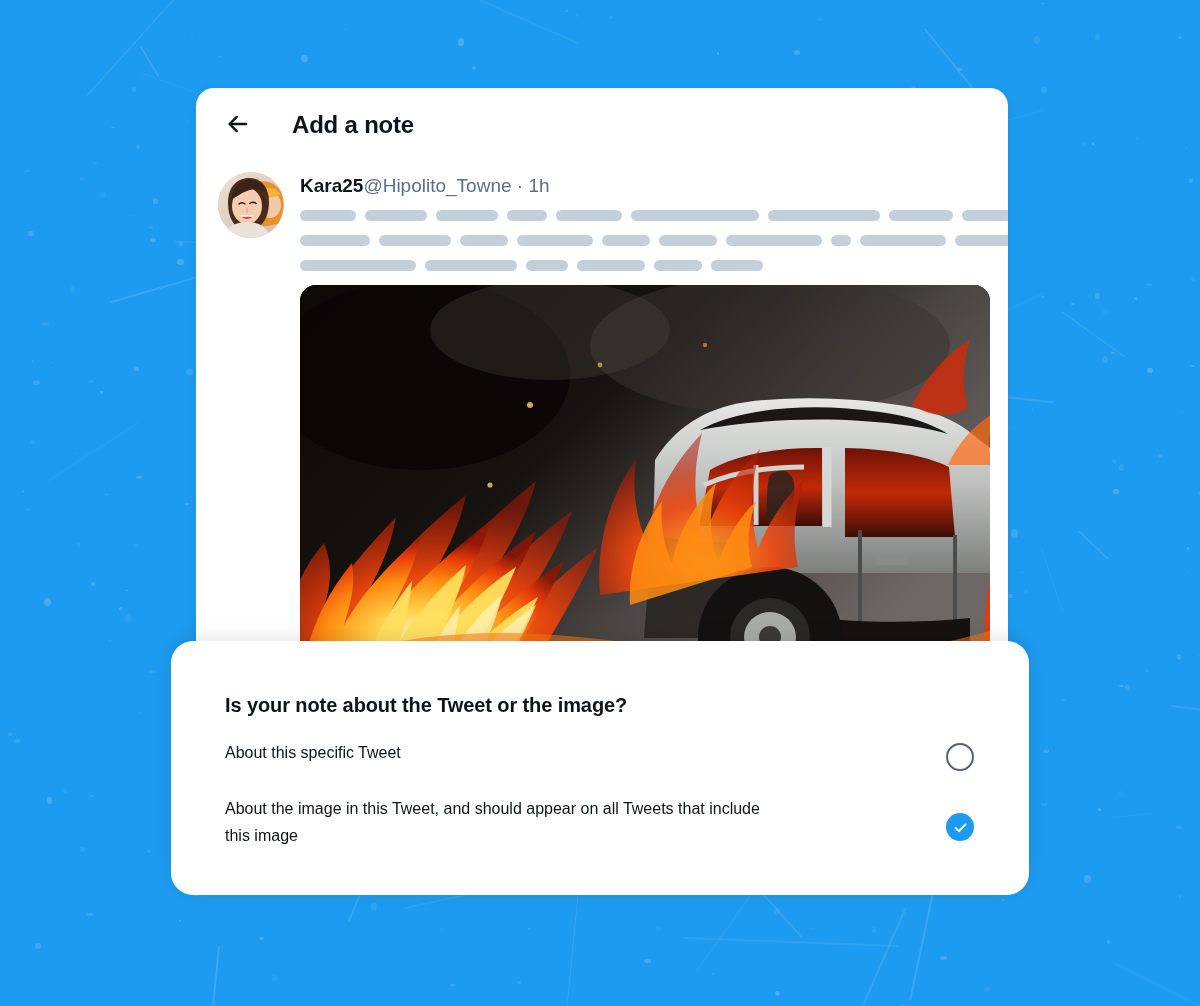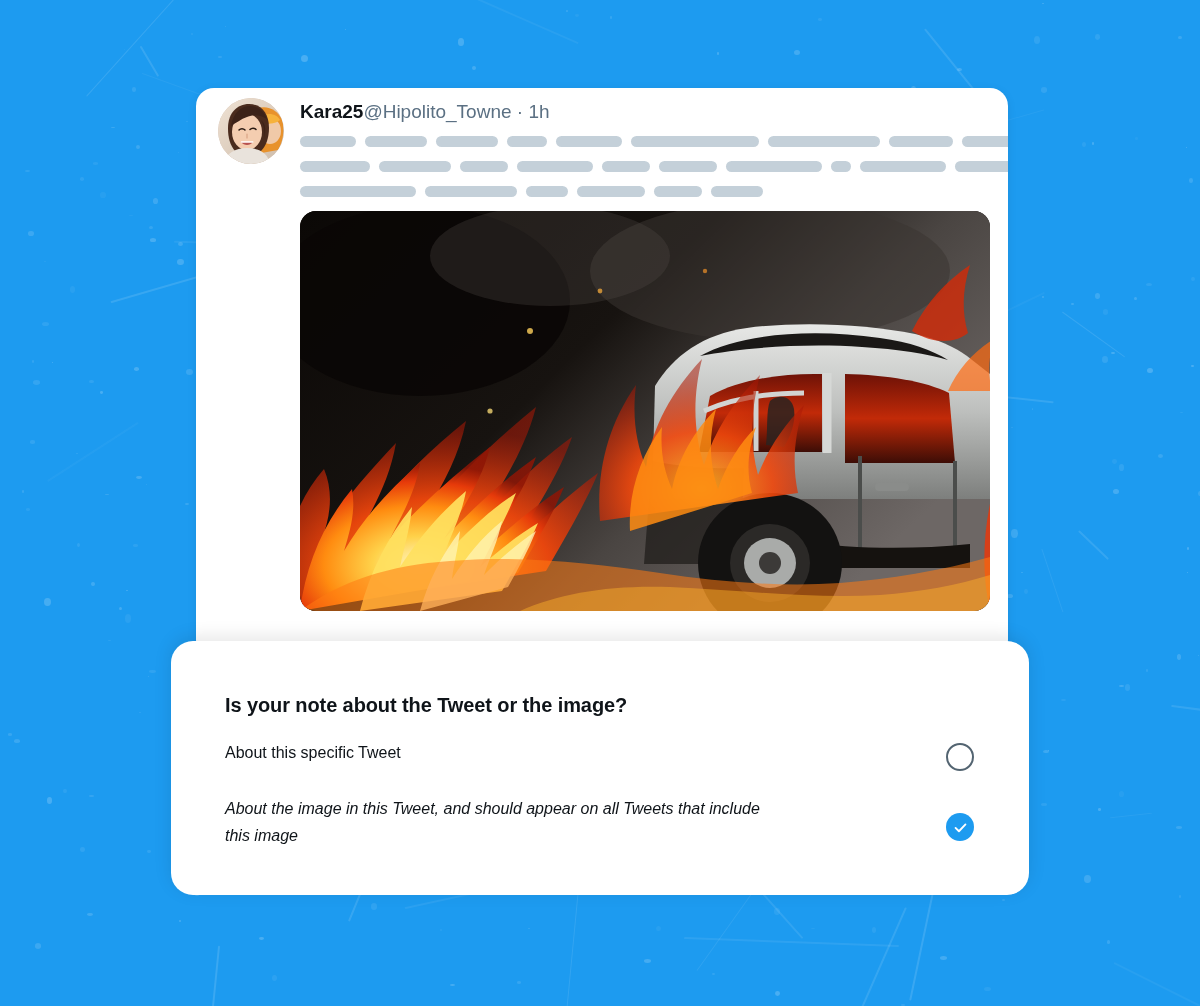--- a/index.html
+++ b/index.html
@@ -152,21 +152,21 @@
     color: #0f1419;
     letter-spacing: -0.1px;
   }
   .option-row {
     display: flex;
     align-items: flex-start;
     justify-content: space-between;
     margin-top: 22px;
     cursor: pointer;
   }
-  .option-row.second { margin-top: 24px; font-style: italic; }
+  .option-row.second { margin-top: 24px; }
   .option-label {
     font-size: 16px;
     line-height: 27px;
     color: #0f1419;
     max-width: 560px;
   }
   .radio-outer {
     width: 28px;
     height: 28px;
     min-width: 28px;
@@ -576,20 +576,31 @@
       <span class="scratch" style="width: 41.579px; height: 1.23214px; left: 1110.04px; top: 814.819px; opacity: 0.23; transform: rotate(-6.1deg);"></span>
       <span class="scratch" style="width: 157.31px; height: 1.43266px; left: 663.742px; top: 905.672px; opacity: 0.31; transform: rotate(-54.6deg);"></span>
       <span class="scratch" style="width: 34.541px; height: 2.05991px; left: 132.401px; top: 60.18px; opacity: 0.46; transform: rotate(59.3deg);"></span>
       <span class="scratch" style="width: 32.6347px; height: 1.91719px; left: 584.951px; top: 610.584px; opacity: 0.38; transform: rotate(-21.6deg);"></span>
       <span class="scratch" style="width: 97.6933px; height: 1.81938px; left: 534.915px; top: 656.114px; opacity: 0.37; transform: rotate(42.3deg);"></span>
       <span class="scratch" style="width: 107.442px; height: 1.65895px; left: 283.642px; top: 772.955px; opacity: 0.2; transform: rotate(-16.1deg);"></span>
     </div>
 
   <div class="note-card">
 
+    <div class="card-header">
+      <button class="back-btn">
+        <span>
+          <svg width="26" height="26" viewBox="0 0 24 24" aria-hidden="true">
+            <path d="M4.5 12h15" stroke="#0f1419" stroke-width="2.2" stroke-linecap="round" fill="none"></path>
+            <path d="M10.8 5.5L4.3 12l6.5 6.5" stroke="#0f1419" stroke-width="2.2" stroke-linecap="round" stroke-linejoin="round" fill="none"></path>
+          </svg>
+        </span>
+      </button>
+      <div class="card-title">Add a note</div>
+    </div>
 
     <div class="tweet-body">
 
       <div class="avatar">
         <svg viewBox="0 0 66 66" aria-hidden="true">
           <defs>
             <clipPath id="avClip">
                 <circle cx="33" cy="33" r="33"></circle>
               </clipPath>
             <linearGradient id="bgA" x1="0" y1="0" x2="1" y2="1">

